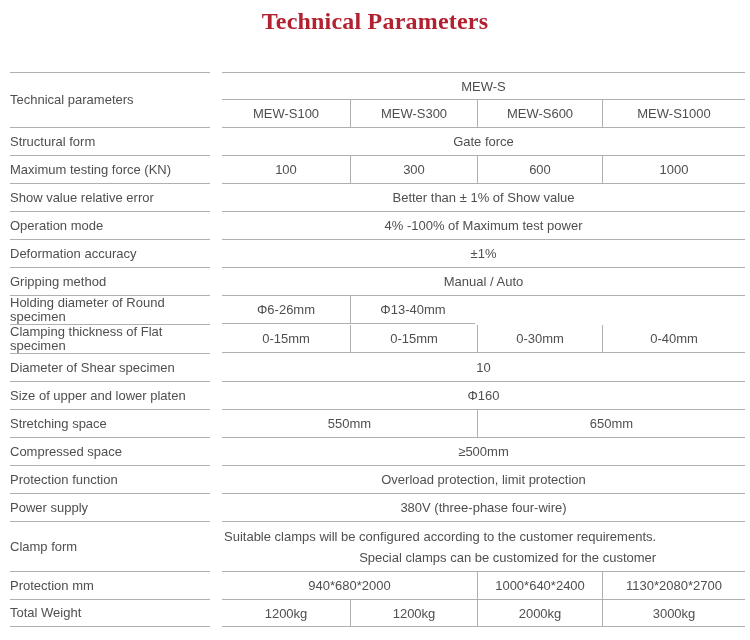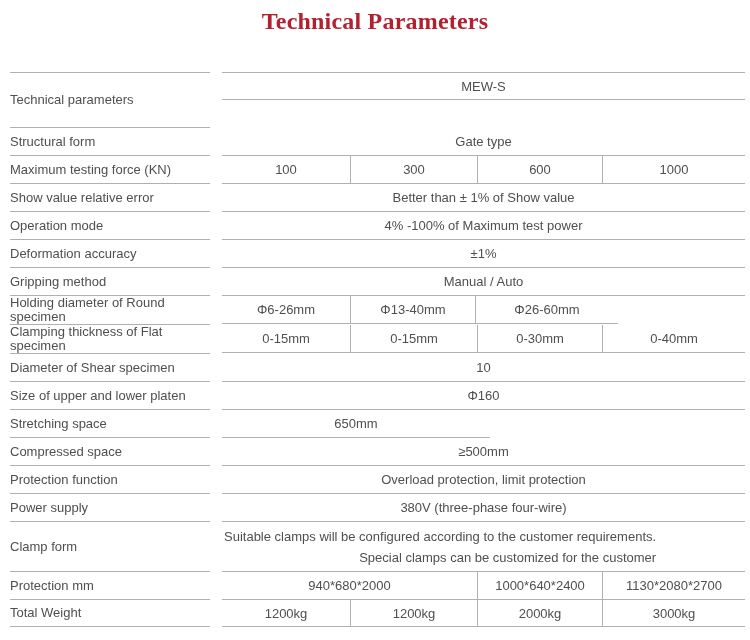--- a/index.html
+++ b/index.html
@@ -56,27 +56,33 @@
 
 <div class="title">Technical Parameters</div>
 
 <div class="spec">
 
   <div class="row">
     <div class="lbl bt h56">Technical parameters</div>
     <div class="gap"></div>
     <div class="rcol">
       <div class="cell bt r28 wfull">MEW-S</div>
+      <div class="subrow">
+        <div class="cell r28 w1">MEW-S100</div>
+        <div class="cell r28 w2">MEW-S300</div>
+        <div class="cell r28 w3">MEW-S600</div>
+        <div class="cell r28 w4">MEW-S1000</div>
+      </div>
     </div>
   </div>
 
   <div class="row">
     <div class="lbl">Structural form</div>
     <div class="gap"></div>
-    <div class="cell r28 wfull">Gate type</div>
+    <div class="cell r28 wfull">Gate force</div>
   </div>
 
   <div class="row">
     <div class="lbl">Maximum testing force (KN)</div>
     <div class="gap"></div>
     <div class="subrow">
       <div class="cell r28 w1">100</div>
       <div class="cell r28 w2">300</div>
       <div class="cell r28 w3">600</div>
       <div class="cell r28 w4">1000</div>
@@ -106,21 +112,20 @@
     <div class="gap"></div>
     <div class="cell r28 wfull">Manual / Auto</div>
   </div>
 
   <div class="row">
     <div class="lbl">Holding diameter of Round specimen</div>
     <div class="gap"></div>
     <div class="subrow">
       <div class="cell r28 w1">Φ6-26mm</div>
       <div class="cell r28 w3">Φ13-40mm</div>
-      <div class="cell r28 w4">Φ26-60mm</div>
     </div>
   </div>
 
   <div class="row">
     <div class="lbl">Clamping thickness of Flat specimen</div>
     <div class="gap"></div>
     <div class="subrow">
       <div class="cell r28 w1">0-15mm</div>
       <div class="cell r28 w2">0-15mm</div>
       <div class="cell r28 w3">0-30mm</div>
@@ -137,20 +142,21 @@
   <div class="row">
     <div class="lbl">Size of upper and lower platen</div>
     <div class="gap"></div>
     <div class="cell r28 wfull">Φ160</div>
   </div>
 
   <div class="row">
     <div class="lbl">Stretching space</div>
     <div class="gap"></div>
     <div class="subrow">
+      <div class="cell r28 w12">550mm</div>
       <div class="cell r28 w34">650mm</div>
     </div>
   </div>
 
   <div class="row">
     <div class="lbl">Compressed space</div>
     <div class="gap"></div>
     <div class="cell r28 wfull">≥500mm</div>
   </div>
 

